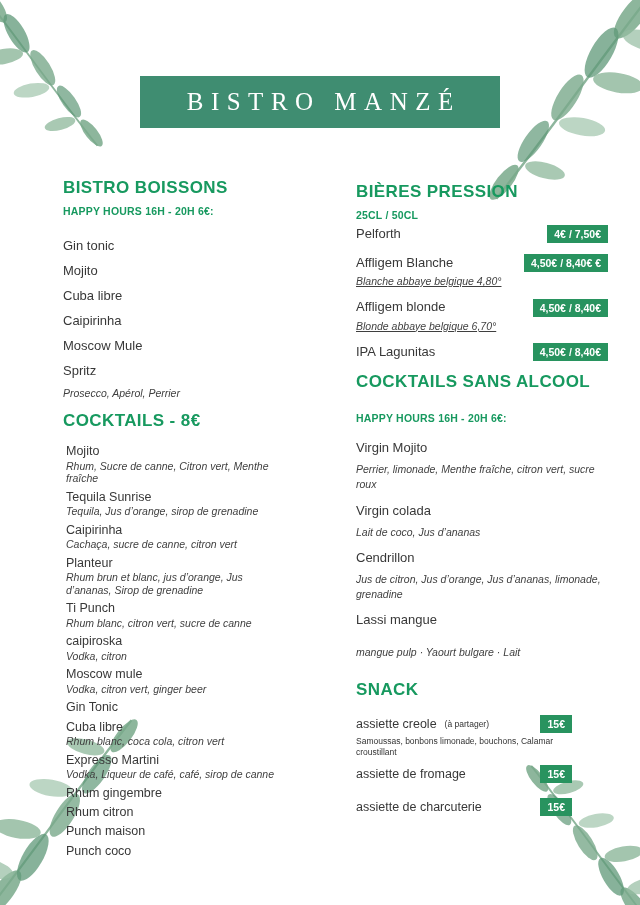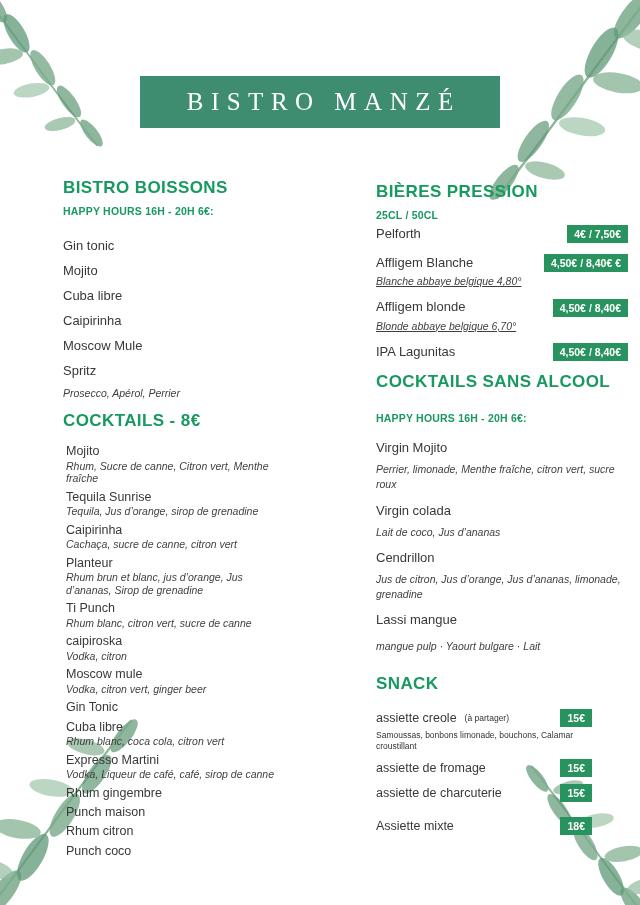--- a/index.html
+++ b/index.html
@@ -22,21 +22,21 @@
   
   .banner{position:absolute;top:76px;left:50%;transform:translateX(-50%);
     width:360px;height:52px;background:var(--banner-green);
     display:flex;align-items:center;justify-content:center;}
   .banner h1{margin:0;color:#fff;font-family:"Liberation Serif","DejaVu Serif",serif;
     font-size:25px;font-weight:500;letter-spacing:.30em;white-space:nowrap;text-indent:.3em;}
 
   
   .col{position:absolute;top:178px;}
   .col-left{left:63px;width:282px;}
-  .col-right{left:376px;width:252px;top:182px;}
+  .col-right{left:356px;width:252px;top:182px;}
 
   h2{margin:0;font-size:17px;font-weight:700;color:var(--heading-green);letter-spacing:.4px;}
   .subhead{margin-top:7px;font-size:10.5px;font-weight:700;color:var(--heading-green);letter-spacing:.2px;}
   .subhead.spaced{margin-top:20px;}
 
   .name{font-size:13px;line-height:1.15;}
   .desc{font-size:10.5px;font-style:italic;line-height:1.2;color:#3f3f3f;}
 
   
   .list.loose{margin-top:22px;}
@@ -57,21 +57,21 @@
     padding:3px 7px;white-space:nowrap;}
   .list.priced{margin-top:4px;}
   .priced .item{margin-bottom:11px;}
   .priced .desc{margin-top:3px;text-decoration:underline;}
 
   
   .section-sans-alcool{margin-top:10px;}
   .list.airy{margin-top:17px;}
   .airy .item{margin-bottom:11px;}
   .airy .desc{margin-top:6px;line-height:1.45;}
-  .airy .item:last-child .desc{margin-top:11px;}
+  .airy .item:last-child .desc{margin-top:17px;}
 
   
   .section-snack{margin-top:20px;}
   .list.snacklist{margin-top:15px;padding-right:36px;}
   .snacklist .item{margin-bottom:7px;}
   .snacklist .name{font-size:12.5px;}
   .snacklist .note{font-size:8.5px;margin-left:8px;color:#333;}
   .snacklist .desc{font-style:normal;font-size:8.5px;margin-top:3px;line-height:1.3;color:#333;max-width:200px;}
   .snacklist .item:last-child{margin-top:15px;}
 </style>
@@ -202,26 +202,26 @@
     <div class="name">Expresso Martini</div>
     <div class="desc">Vodka, Liqueur de café, café, sirop de canne</div>
   </div>
 
   <div class="item">
     <div class="name">Rhum gingembre</div>
 
   </div>
 
   <div class="item">
+    <div class="name">Rhum citron</div>
+
+  </div>
+
+  <div class="item">
     <div class="name">Punch maison</div>
-
-  </div>
-
-  <div class="item">
-    <div class="name">Rhum citron</div>
 
   </div>
 
   <div class="item">
     <div class="name">Punch coco</div>
 
   </div>
 </div>
     </section>
   </div>
@@ -325,25 +325,16 @@
   <div class="item">
     <div class="row">
       <span class="name">assiette de charcuterie</span>
 
       <span class="spacer"></span>
       <span class="badge">15€</span>
     </div>
 
   </div>
 
-  <div class="item">
-    <div class="row">
-      <span class="name">Assiette mixte</span>
-
-      <span class="spacer"></span>
-      <span class="badge">18€</span>
-    </div>
-
-  </div>
 </div>
     </section>
   </div>
 </div>
 
 </body></html>

